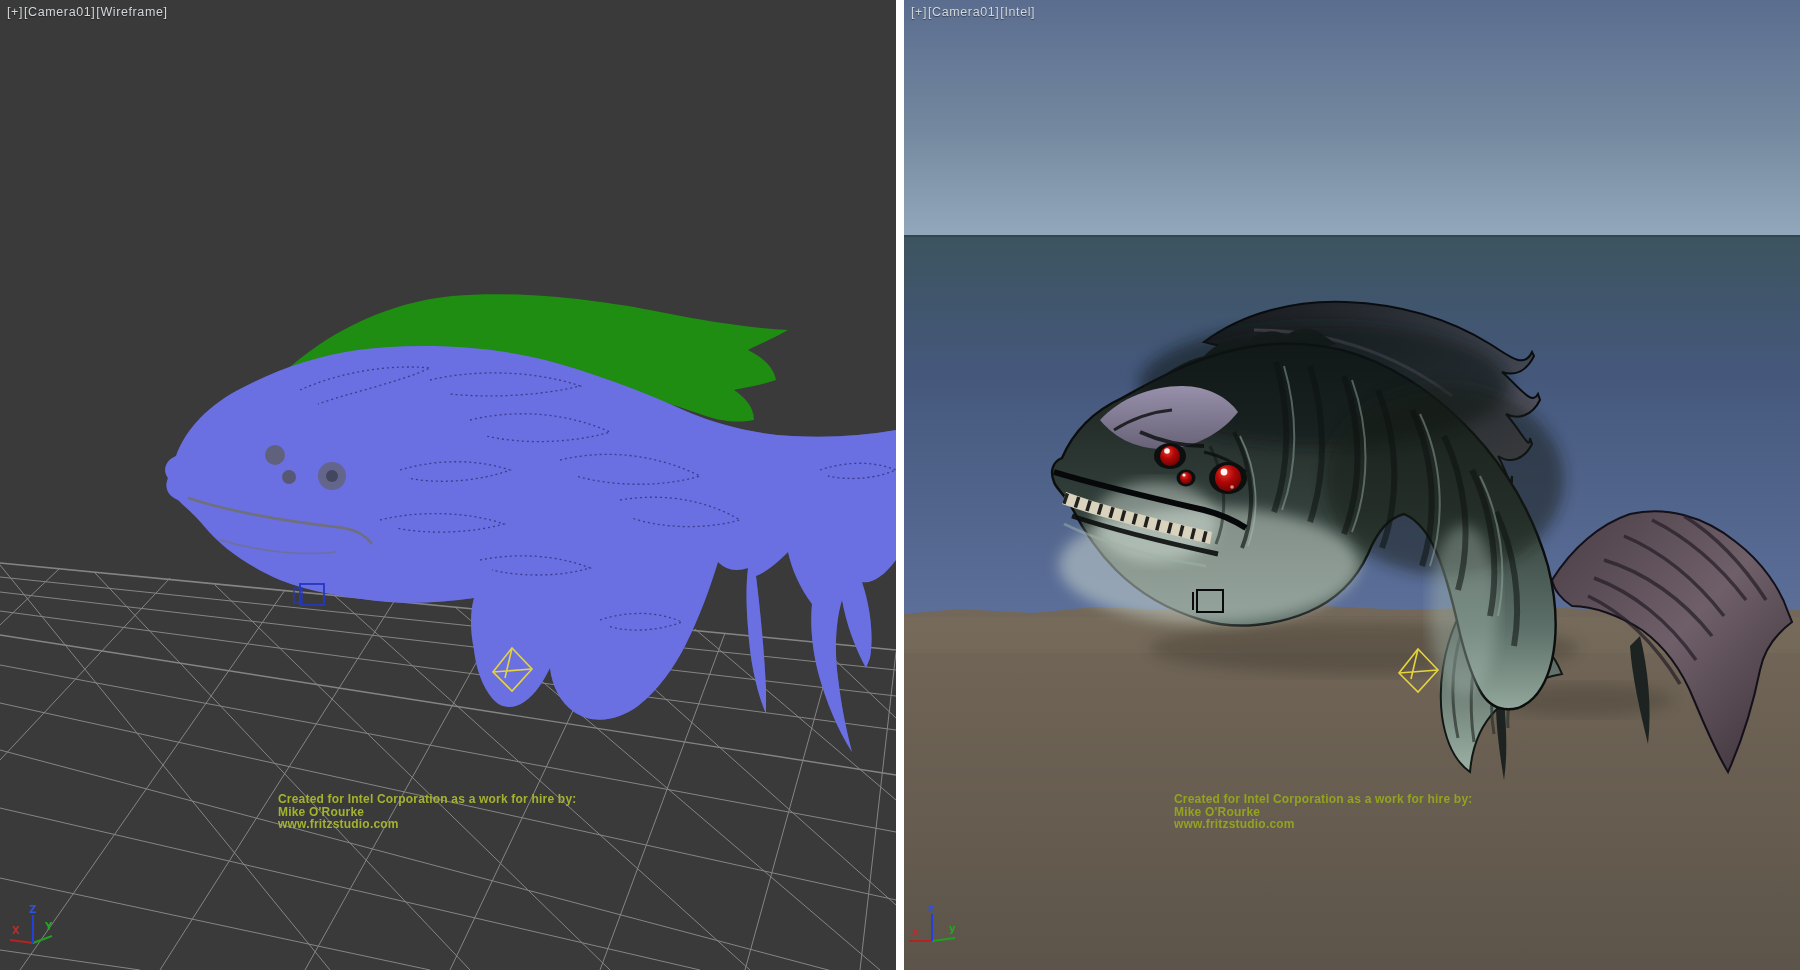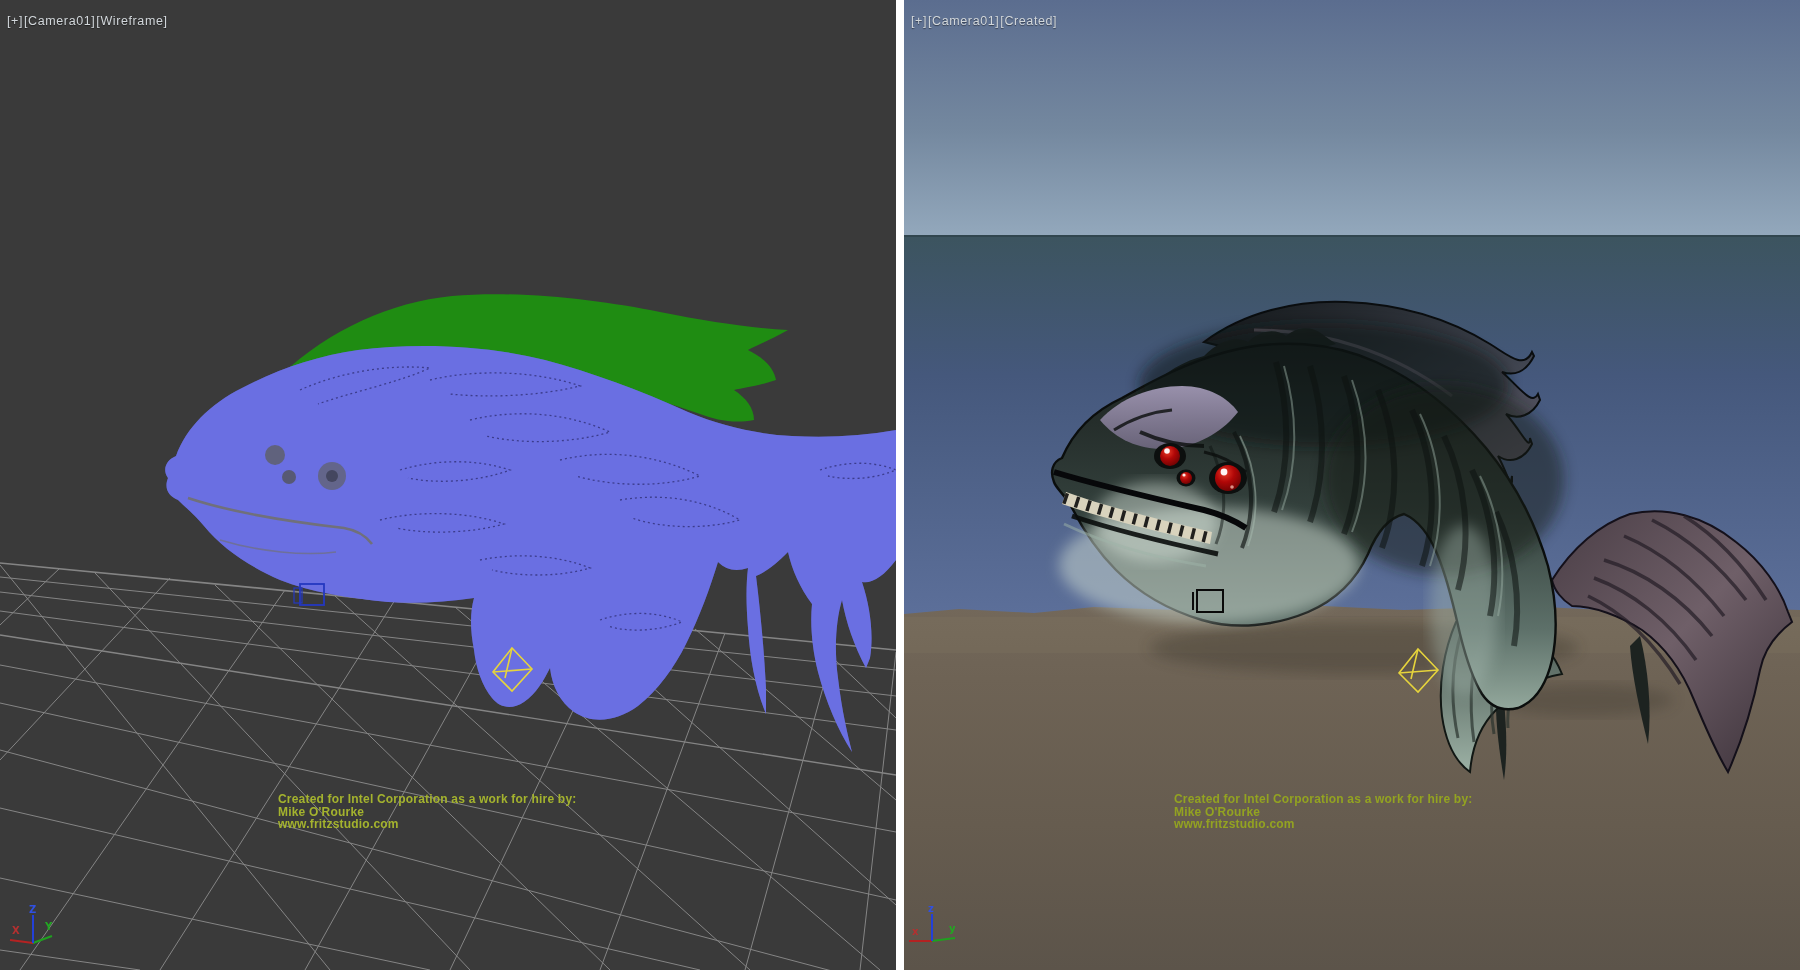--- a/index.html
+++ b/index.html
@@ -2,21 +2,21 @@
 <html><head>
 <meta charset="utf-8">
 <style>
   html,body{margin:0;padding:0;background:#fff;}
   #stage{position:relative;width:1800px;height:978px;background:#ffffff;overflow:hidden;
          font-family:"Liberation Sans",sans-serif;}
   .vp{position:absolute;top:0;width:896px;height:970px;overflow:hidden;}
   #vp-left{left:0;background:#3a3a3a;}
   #vp-right{left:904px;background:#5b6d8f;}
   .scene{position:absolute;left:0;top:0;}
-  .vp-label{position:absolute;left:7px;top:14px;font-size:12.5px;letter-spacing:.6px;
+  .vp-label{position:absolute;left:7px;top:5px;font-size:12.5px;letter-spacing:.6px;
             color:#d2d7db;text-shadow:0 1px 1px rgba(0,0,0,.45);white-space:nowrap;}
   .vp-label span{margin-right:1px;cursor:pointer;}
   .credit{position:absolute;width:330px;font-size:12px;font-weight:700;line-height:12.5px;
           letter-spacing:.2px;color:#9dac28;white-space:nowrap;}
   #vp-left .credit{left:278px;top:793px;color:#a4b32e;}
   #vp-right .credit{left:270px;top:793px;color:#93a321;}
   .axis{position:absolute;left:2px;top:903px;}
   .axis text{font-size:10px;font-weight:700;font-family:"DejaVu Sans",sans-serif;}
 </style>
 </head>
@@ -336,21 +336,21 @@
       </g>
 
       <g fill="none" stroke-width="1.6" stroke="#e6d43c">
         <path d="M514,649 L534,670 L514,692 L495,673 Z"></path>
         <path d="M495,673 L534,670"></path>
         <path d="M514,649 L507,679"></path>
       </g>
     </svg>
 
     <div class="vp-label">
-      <span>[+]</span><span>[Camera01]</span><span>[Created]</span>
+      <span>[+]</span><span>[Camera01]</span><span>[Intel]</span>
     </div>
 
     <div class="credit">
       <div>Created for Intel Corporation as a work for hire by:</div>
       <div>Mike O'Rourke</div>
       <div>www.fritzstudio.com</div>
     </div>
 
     <svg class="axis" width="62" height="56">
       <g stroke-width="2" fill="none">

